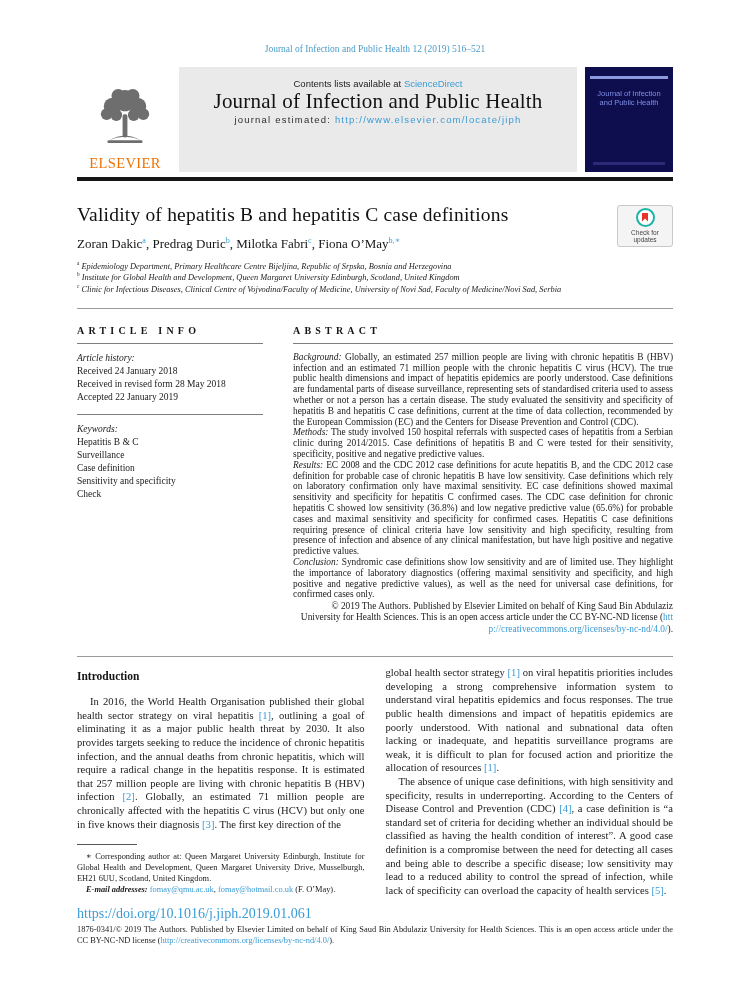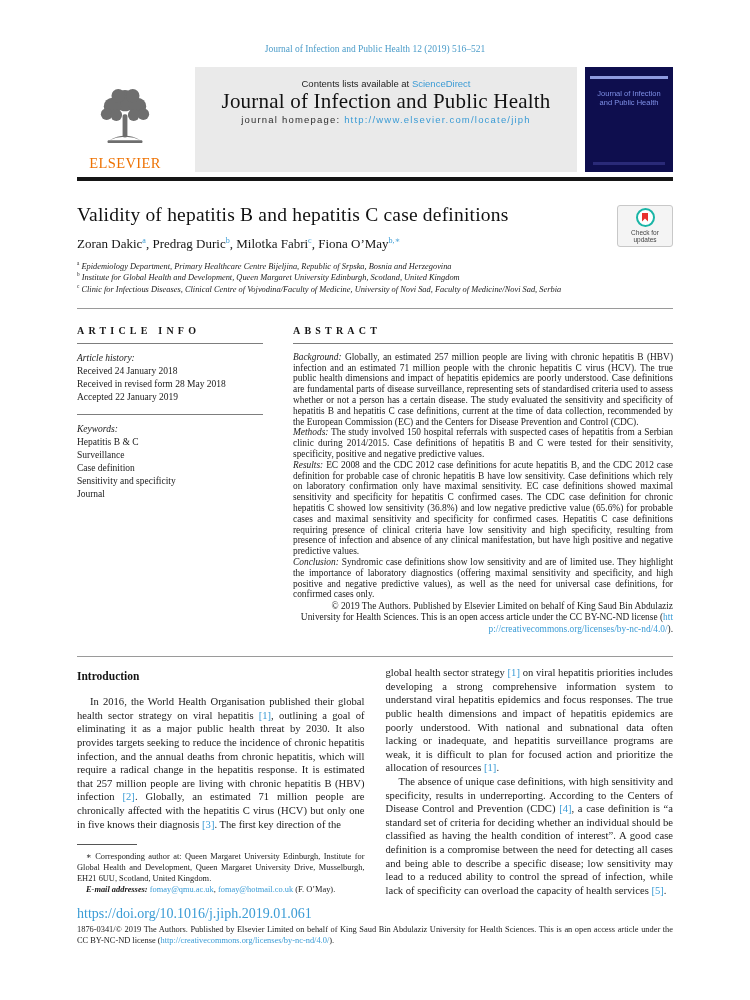--- a/index.html
+++ b/index.html
@@ -7,21 +7,21 @@
         font-family:"Liberation Serif","DejaVu Serif",serif;color:#1a1a1a;position:relative;overflow:hidden;background:#fff;}
   .lnk{color:#3a9bd5;}
   .bi{font-weight:bold;font-style:italic;}
   sup{font-size:.62em;line-height:0;}
 
   
   .citation{text-align:center;font-size:9.5px;color:#4b9cc9;margin-bottom:13px;}
 
   
   .masthead{display:flex;align-items:stretch;}
-  .logo-box{width:96px;flex:none;display:flex;flex-direction:column;align-items:center;justify-content:flex-end;padding-right:22px;}
+  .logo-box{width:96px;flex:none;display:flex;flex-direction:column;align-items:center;justify-content:flex-end;padding-right:6px;}
   .elsevier{color:#ee7203;font-size:14.5px;letter-spacing:.4px;margin-top:2px;}
   .mast-center{flex:1;background:#eaeaea;display:flex;flex-direction:column;align-items:center;
                padding:11px 8px 10px;margin-right:8px;min-height:84px;}
   .contents-line{font-family:"Liberation Sans","DejaVu Sans",sans-serif;font-size:9.5px;color:#1e1e1e;}
   .mast-title{font-size:21px;color:#121212;letter-spacing:.2px;}
   .homepage-line{font-family:"Liberation Sans","DejaVu Sans",sans-serif;font-size:9.5px;letter-spacing:1.2px;color:#2e2e2e;}
   .cover-box{width:88px;flex:none;background:#0e0e4e;position:relative;display:flex;flex-direction:column;align-items:center;padding-top:22px;box-sizing:border-box;}
   .cover-stripe{position:absolute;top:9px;left:5px;right:5px;height:2.5px;background:#8e9ae0;}
   .cover-title{color:#7e8fe6;font-size:7.5px;line-height:9px;text-align:center;font-family:"Liberation Sans","DejaVu Sans",sans-serif;padding:0 6px;}
   .cover-bottom{position:absolute;bottom:7px;left:8px;right:8px;height:3px;background:#2a2a78;}
@@ -101,21 +101,21 @@
             <rect x="11" y="55" width="36" height="3" rx="1"></rect>
           </g>
         </svg>
       </span>
       <span class="elsevier">ELSEVIER</span>
     </div>
 
     <div class="mast-center">
       <div class="contents-line"><span>Contents lists available at </span><span class="lnk">ScienceDirect</span></div>
       <div class="mast-title">Journal of Infection and Public Health</div>
-      <div class="homepage-line"><span>journal homepage: </span><span class="lnk">http://www.elsevier.com/locate/jiph</span></div>
+      <div class="homepage-line"><span>journal estimated: </span><span class="lnk">http://www.elsevier.com/locate/jiph</span></div>
     </div>
 
     <div class="cover-box">
       <div class="cover-stripe"></div>
       <div class="cover-title">Journal of Infection and Public Health</div>
       <div class="cover-bottom"></div>
     </div>
   </div>
   <div class="thick-rule"></div>
 
@@ -149,21 +149,21 @@
       <div class="info-label">Article history:</div>
       <div class="info-item">Received 24 January 2018</div>
       <div class="info-item">Received in revised form 28 May 2018</div>
       <div class="info-item">Accepted 22 January 2019</div>
       <div class="info-sep"></div>
       <div class="info-label">Keywords:</div>
       <div class="info-item">Hepatitis B &amp; C</div>
       <div class="info-item">Surveillance</div>
       <div class="info-item">Case definition</div>
       <div class="info-item">Sensitivity and specificity</div>
-      <div class="info-item">Journal</div>
+      <div class="info-item">Check</div>
     </div>
 
     <div class="col-abs">
       <div class="sec-head">ABSTRACT</div>
       <div class="head-rule"></div>
       <p class="abs-p"><em>Background:</em> Globally, an estimated 257 million people are living with chronic hepatitis B (HBV) infection and an estimated 71 million people with the chronic hepatitis C virus (HCV). The true public health dimensions and impact of hepatitis epidemics are poorly understood. Case definitions are fundamental parts of disease surveillance, representing sets of standardised criteria used to assess whether or not a person has a certain disease. The study evaluated the sensitivity and specificity of hepatitis B and hepatitis C case definitions, current at the time of data collection, recommended by the European Commission (EC) and the Centers for Disease Prevention and Control (CDC).</p>
       <p class="abs-p"><em>Methods:</em> The study involved 150 hospital referrals with suspected cases of hepatitis from a Serbian clinic during 2014/2015. Case definitions of hepatitis B and C were tested for their sensitivity, specificity, positive and negative predictive values.</p>
       <p class="abs-p"><em>Results:</em> EC 2008 and the CDC 2012 case definitions for acute hepatitis B, and the CDC 2012 case definition for probable case of chronic hepatitis B have low sensitivity. Case definitions which rely on laboratory confirmation only have maximal sensitivity. EC case definitions showed maximal sensitivity and specificity for hepatitis C confirmed cases. The CDC case definition for chronic hepatitis C showed low sensitivity (36.8%) and low negative predictive value (65.6%) for probable cases and maximal sensitivity and specificity for confirmed cases. Hepatitis C case definitions requiring presence of clinical criteria have low sensitivity and high specificity, resulting from presence of infection and absence of any clinical manifestation, but have high positive and negative predictive values.</p>
       <p class="abs-p"><em>Conclusion:</em> Syndromic case definitions show low sensitivity and are of limited use. They highlight the importance of laboratory diagnostics (offering maximal sensitivity and specificity, and high positive and negative predictive values), as well as the need for universal case definitions, for confirmed cases only.</p>
       <p class="abs-copyright">© 2019  The Authors. Published by Elsevier Limited on behalf of King Saud Bin Abdulaziz University for Health Sciences. This is an open access article under the CC BY-NC-ND license (<span class="lnk">http://creativecommons.org/licenses/by-nc-nd/4.0/</span>).</p>

